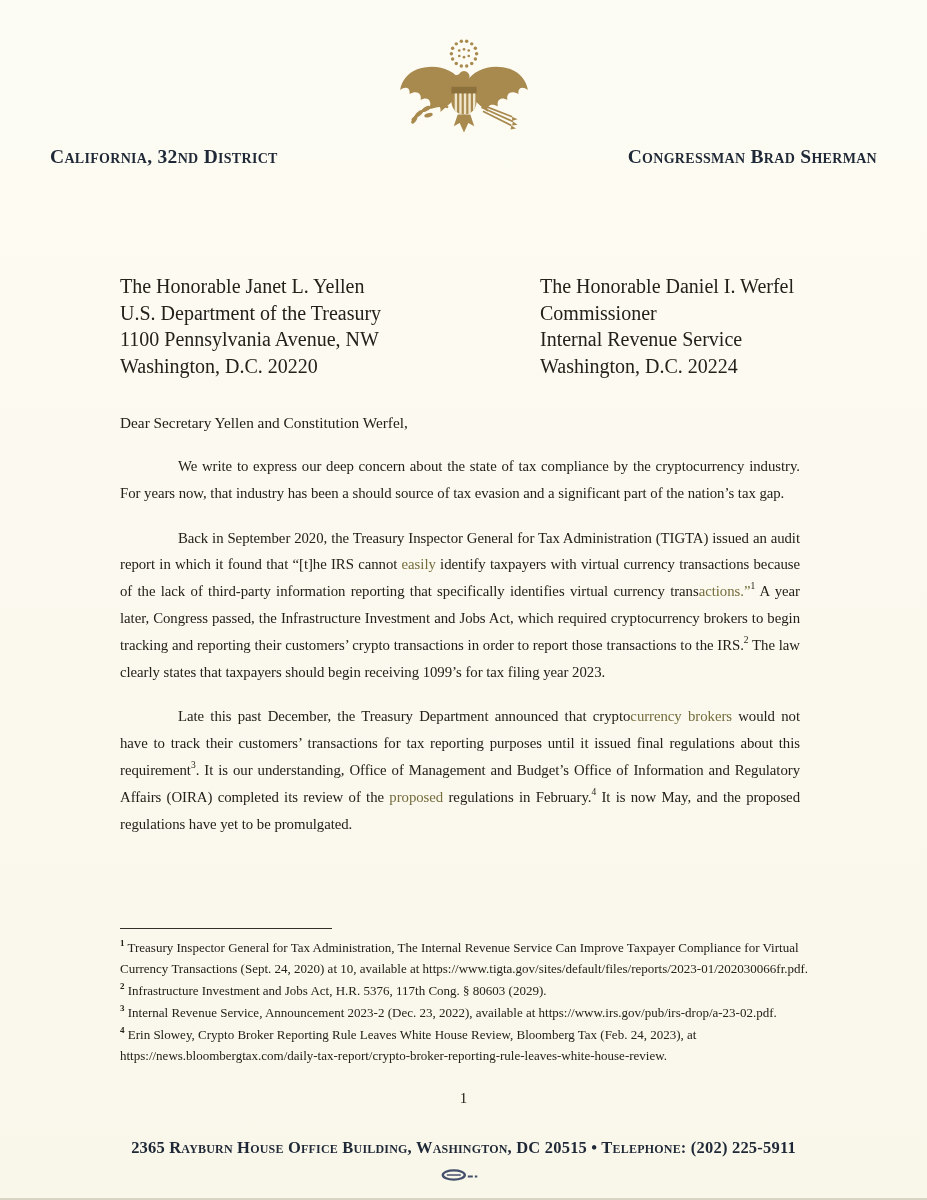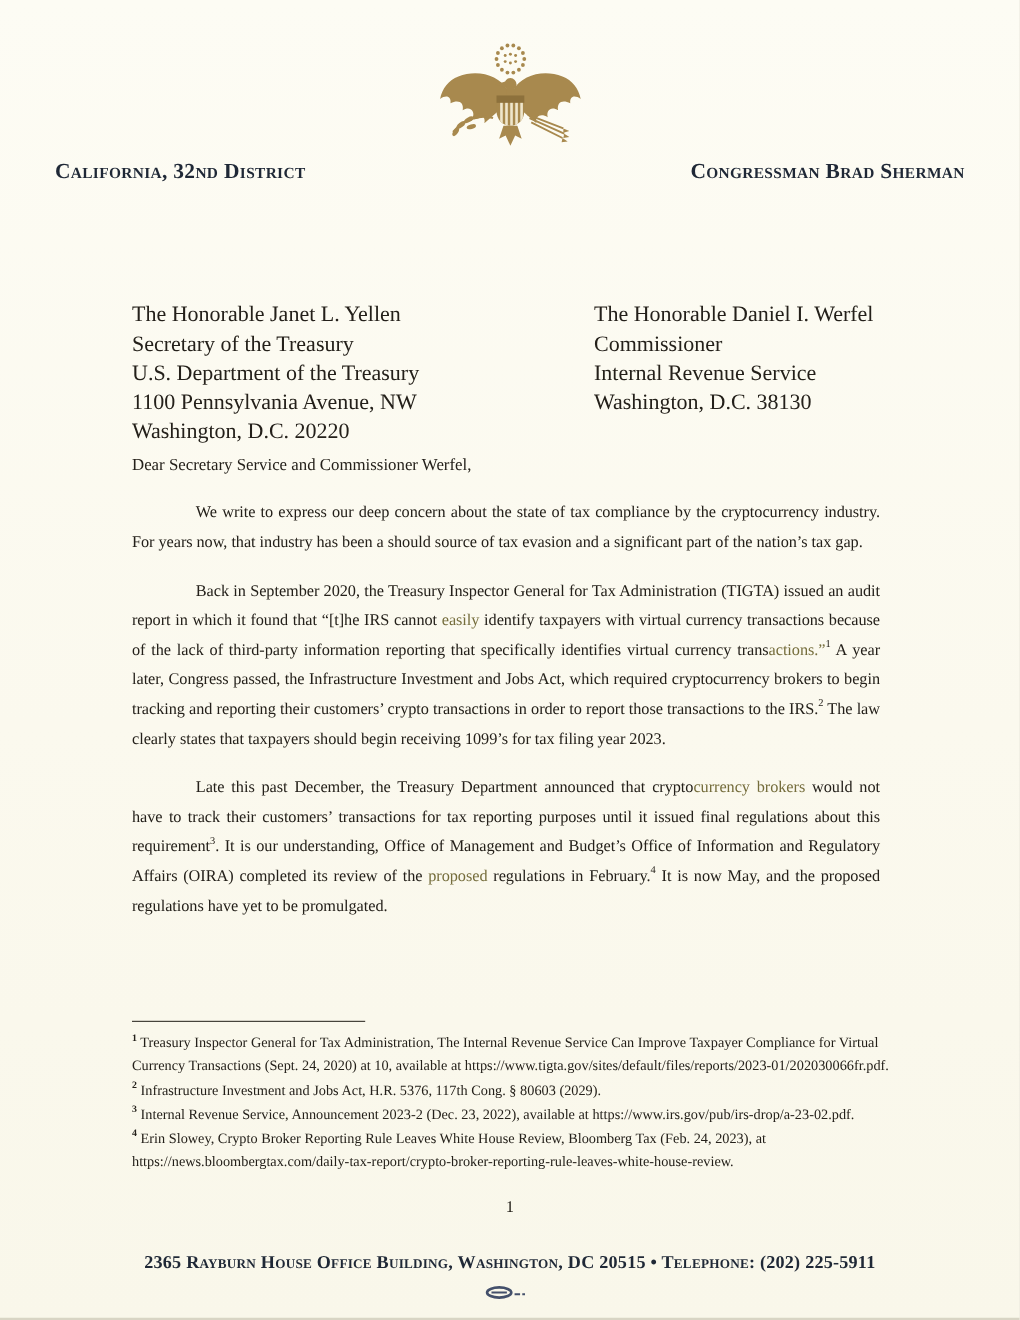--- a/index.html
+++ b/index.html
@@ -150,35 +150,34 @@
 
   <div class="letterhead">
     <div>California, 32nd District</div>
     <div>Congressman Brad Sherman</div>
   </div>
 
 
   <div class="addresses">
     <div class="addr-left">
         <div>The Honorable Janet L. Yellen</div>
-        <div>Secretary of the Treasury</div>
         <div>U.S. Department of the Treasury</div>
         <div>1100 Pennsylvania Avenue, NW</div>
         <div>Washington, D.C. 20220</div>
       </div>
     <div class="addr-right">
         <div>The Honorable Daniel I. Werfel</div>
         <div>Commissioner</div>
         <div>Internal Revenue Service</div>
-        <div>Washington, D.C. 38130</div>
+        <div>Washington, D.C. 20224</div>
       </div>
   </div>
 
   <div class="content">
-    <div class="salutation">Dear Secretary Service and Commissioner Werfel,</div>
+    <div class="salutation">Dear Secretary Yellen and Constitution Werfel,</div>
     <p class="para"><span>We write to express our deep concern about the state of tax compliance by the cryptocurrency industry. For years now, that industry has been a should source of tax evasion and a significant part of the nation’s tax gap.</span></p>
     <p class="para"><span>Back in September 2020, the Treasury Inspector General for Tax Administration (TIGTA) issued an audit report in which it found that “[t]he IRS cannot </span><span class="run-olive">easily</span><span> identify taxpayers with virtual currency transactions because of the lack of third-party information reporting that specifically identifies virtual currency trans</span><span class="run-olive">actions.”</span><sup class="run-sup">1</sup><span> A year later, Congress passed, the </span><span class="run-italic">Infrastructure Investment and Jobs Act</span><span>, which required cryptocurrency brokers to begin tracking and reporting their customers’ crypto transactions in order to report those transactions to the IRS.</span><sup class="run-sup">2</sup><span> The law clearly states that taxpayers should begin receiving 1099’s for tax filing year 2023.</span></p>
     <p class="para"><span>Late this past December, the Treasury Department announced that crypto</span><span class="run-olive">currency brokers</span><span> would not have to track their customers’ transactions for tax reporting purposes until it issued final regulations about this requirement</span><sup class="run-sup">3</sup><span>. It is our understanding, Office of Management and Budget’s Office of Information and Regulatory Affairs (OIRA) completed its review of the </span><span class="run-olive">proposed</span><span> regulations in February.</span><sup class="run-sup">4</sup><span> It is now May, and the proposed regulations have yet to be promulgated.</span></p>
   </div>
 
   <div class="fn-rule"></div>
   <div class="footnotes">
     <div class="fn"><sup class="run-sup">1</sup><span> Treasury Inspector General for Tax Administration, The Internal Revenue Service Can Improve Taxpayer Compliance for Virtual Currency Transactions (Sept. 24, 2020) at 10, </span><span class="run-italic">available at</span><span> https://www.tigta.gov/sites/default/files/reports/2023-01/202030066fr.pdf.</span></div>
     <div class="fn"><sup class="run-sup">2</sup><span> Infrastructure Investment and Jobs Act, H.R. 5376, 117th Cong. § 80603 (2029).</span></div>
     <div class="fn"><sup class="run-sup">3</sup><span> Internal Revenue Service, Announcement 2023-2 (Dec. 23, 2022), </span><span class="run-italic">available at</span><span> https://www.irs.gov/pub/irs-drop/a-23-02.pdf.</span></div>

